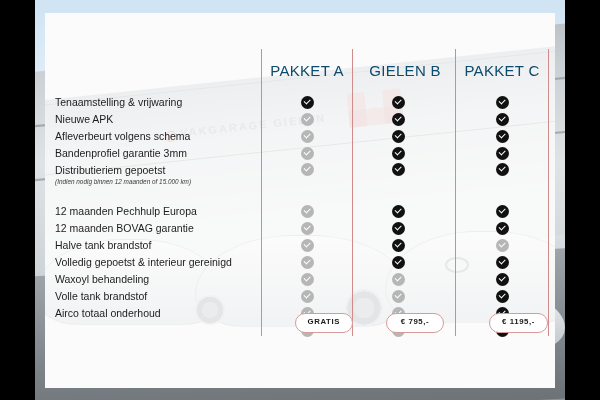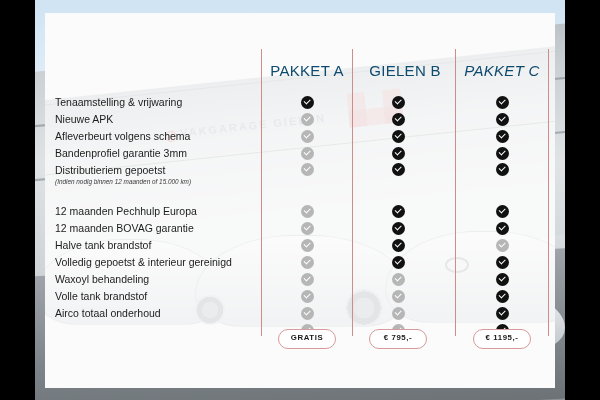--- a/index.html
+++ b/index.html
@@ -128,21 +128,21 @@
     display: block; position: relative;
   }
   .chk.on  { background: #111111; }
   .chk.off { background: #b6b6b6; }
   .chk::after {
     content: ""; position: absolute;
     left: 3.4px; top: 3.0px; width: 5px; height: 2.6px;
     border-left: 1.9px solid #ffffff; border-bottom: 1.9px solid #ffffff;
     transform: rotate(-45deg);
   }
-  .price-row { position: absolute; top: 316px; width: 92px; display: flex; justify-content: center; }
+  .price-row { position: absolute; top: 300px; width: 92px; display: flex; justify-content: flex-end; }
   .price-pill {
     min-width: 58px; padding: 3px 12px 4px;
     border: 1px solid #d89a9a; border-radius: 11px;
     background: #ffffff;
     font: 700 7.8px/1.35 "Liberation Sans", sans-serif;
     color: #1a1a1a; letter-spacing: .6px; text-align: center;
     white-space: nowrap;
   }
 </style>
 </head>
@@ -180,21 +180,21 @@
 
     <div class="card-inner">
 
       <div class="divider" style="left:216px;"></div>
       <div class="divider" style="left:307px;"></div>
       <div class="divider" style="left:410px;"></div>
       <div class="divider" style="left:503px;"></div>
 
       <div class="col-head" style="left:216px; width:92px;">PAKKET A</div>
       <div class="col-head" style="left:310px; width:100px;">GIELEN B</div>
-      <div class="col-head" style="left:411px; width:92px;font-style:italic;">PAKKET C</div>
+      <div class="col-head" style="left:411px; width:92px;">PAKKET C</div>
 
       <div class="feature-list">
         <div class="feature">Tenaamstelling &amp; vrijwaring</div>
         <div class="feature">Nieuwe APK</div>
         <div class="feature">Afleverbeurt volgens schema</div>
         <div class="feature">Bandenprofiel garantie 3mm</div>
         <div class="feature tall"><span>Distributieriem gepoetst</span><span class="note">(Indien nodig binnen 12 maanden of 15.000 km)</span></div>
         <div class="spacer"></div>
         <div class="feature">12 maanden Pechhulp Europa</div>
         <div class="feature">12 maanden BOVAG garantie</div>

